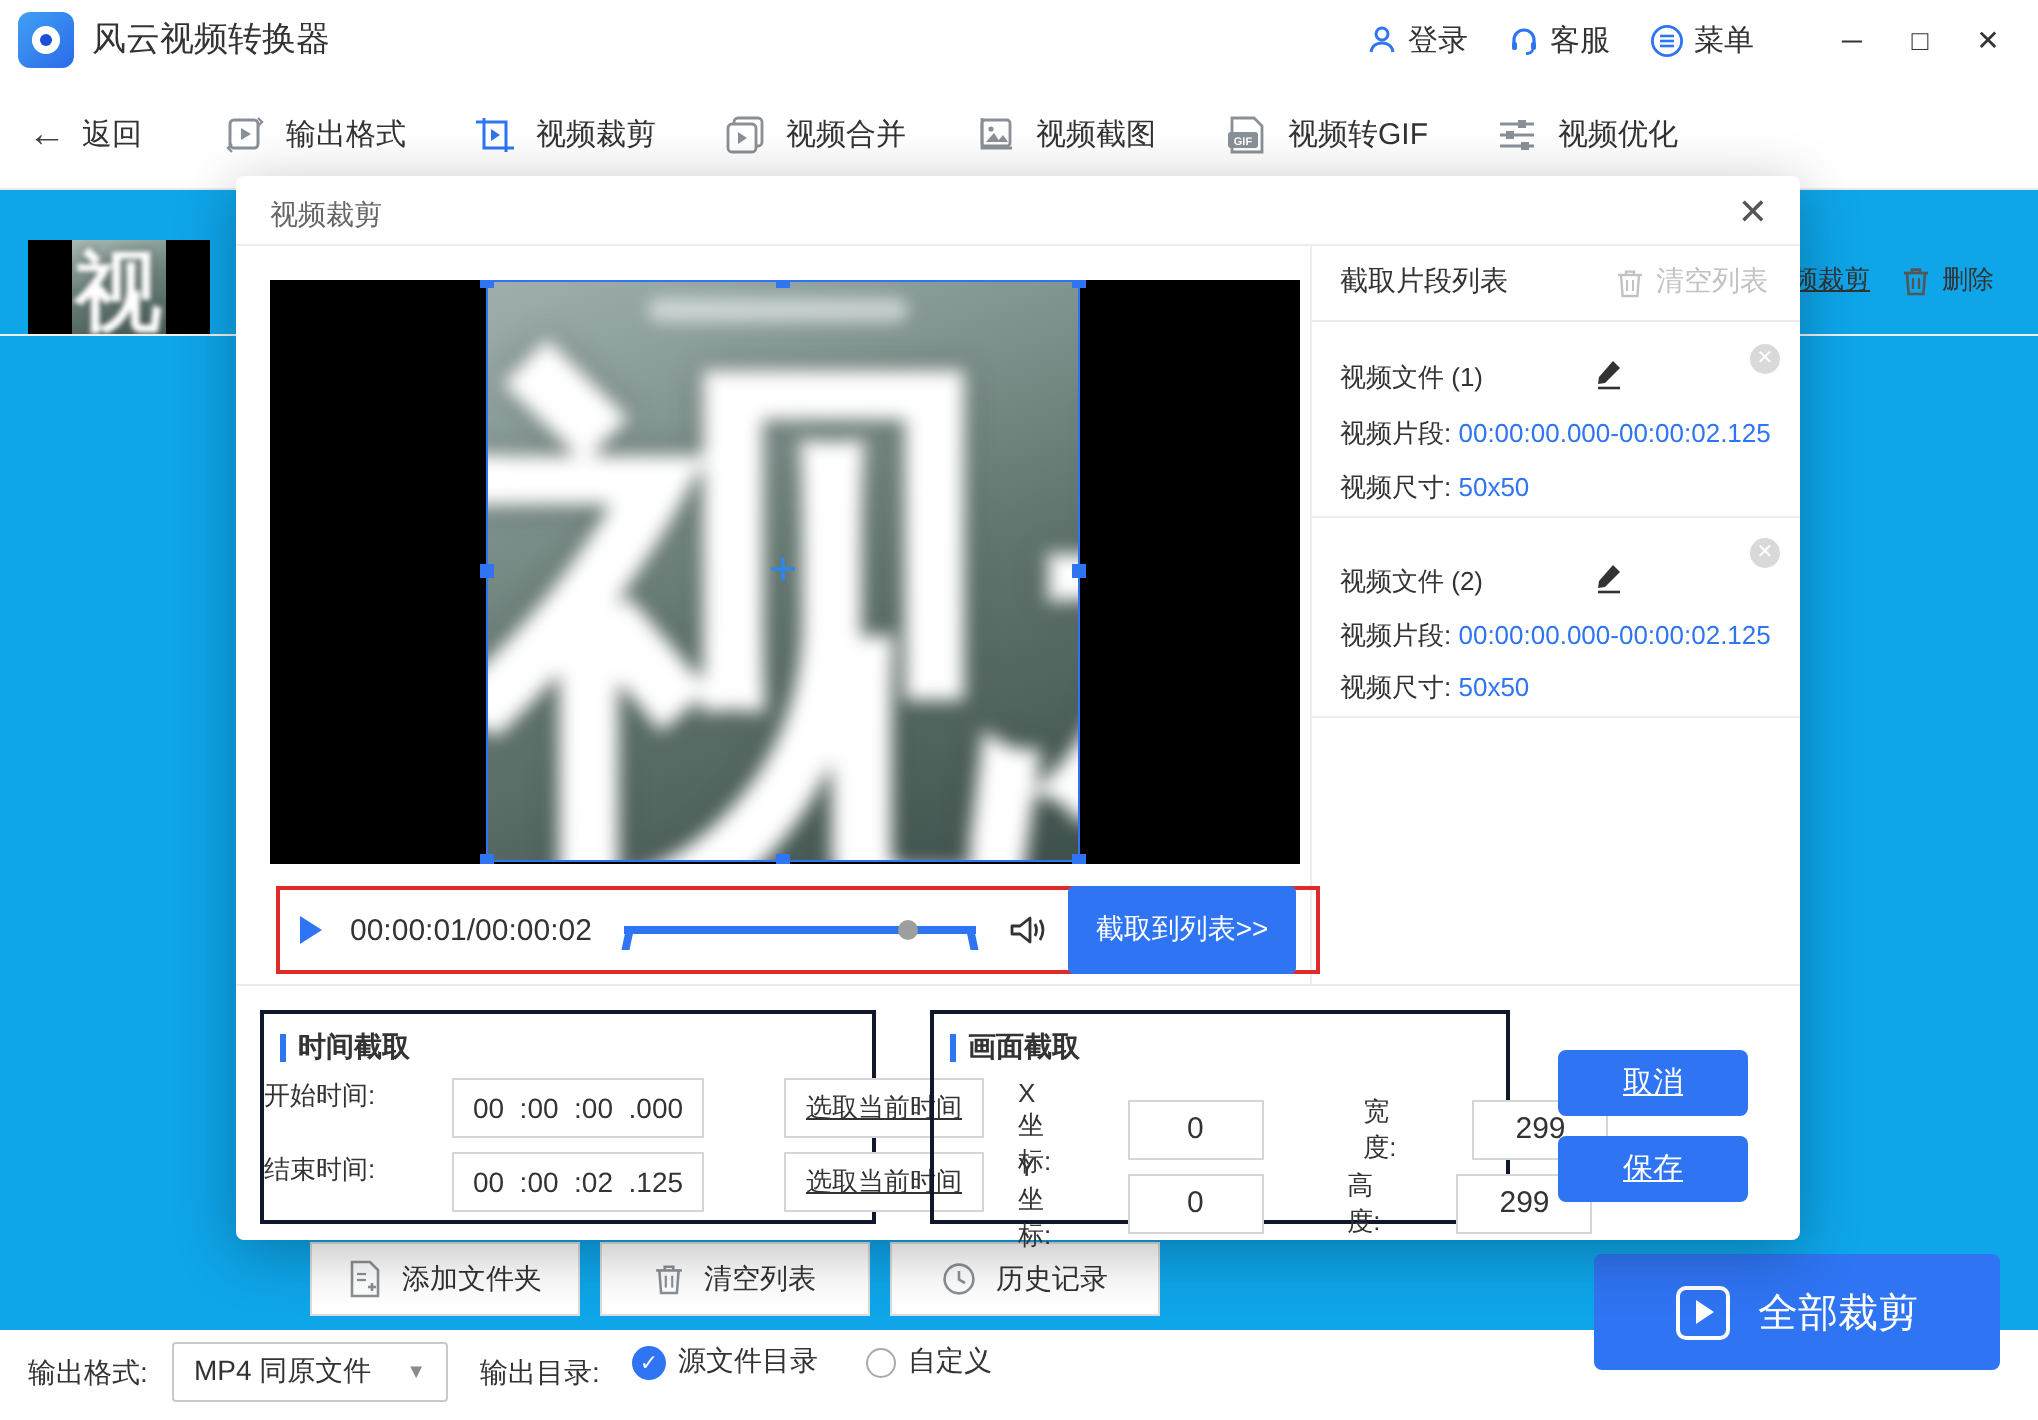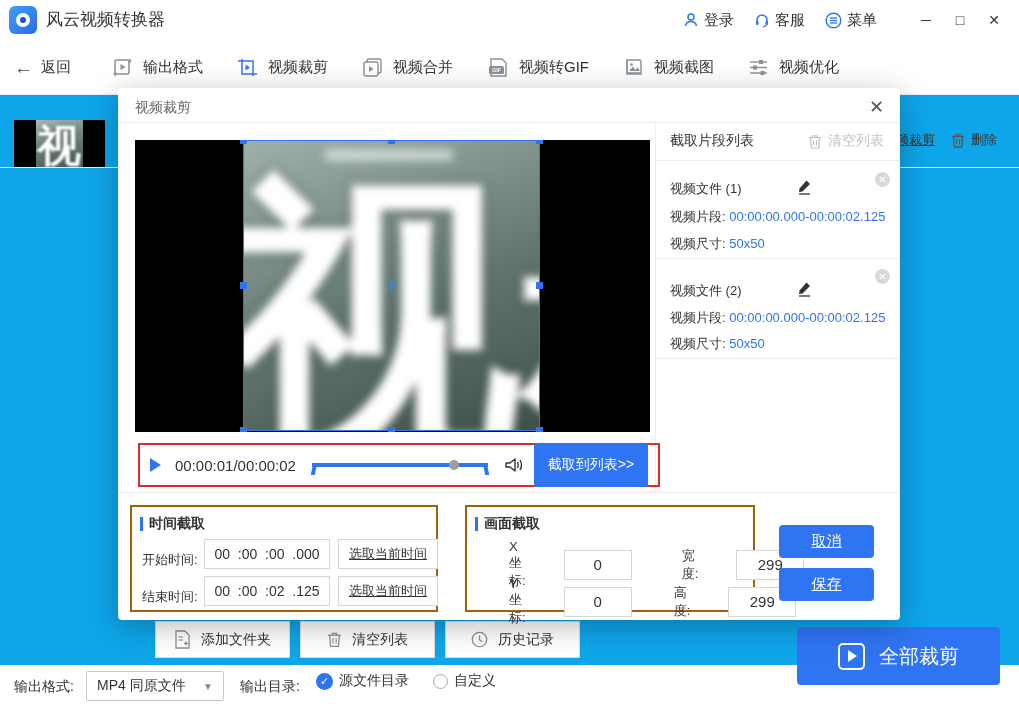--- a/index.html
+++ b/index.html
@@ -104,27 +104,27 @@
                font-size:14px; color:#c2c2c2; cursor:pointer; }
   .seg-div { position:absolute; left:537px; right:0; height:1px; background:#ededed; }
   .seg-name { position:absolute; left:552px; font-size:13px; color:#333; }
   .seg-row { position:absolute; left:552px; font-size:13px; color:#333; white-space:nowrap; }
   .seg-row b { font-weight:normal; color:#2e74f3; }
   .pencil { position:absolute; left:678px; cursor:pointer; }
   .seg-x { position:absolute; right:10px; width:15px; height:15px; border-radius:50%; background:#d9d9d9; color:#fff;
            font-size:10px; display:flex; align-items:center; justify-content:center; cursor:pointer; }
 
   
-  .sec { position:absolute; border:2px solid #a16207;padding-left:20px; }
+  .sec { position:absolute; border:2px solid #0f172a;padding-left:20px; }
   .sec-time { left:12px; top:417px; width:308px; height:107px; }
   .sec-frame { left:347px; top:417px; width:290px; height:107px; }
   .sec-title { position:absolute; left:8px; top:8px; display:flex; align-items:center; gap:6px;
                font-size:14px; font-weight:bold; color:#333; }
   .sec-bar { width:3px; height:14px; background:#2e74f3; }
-  .t-row { position:absolute; left:10px; display:flex; align-items:flex-end; }
+  .t-row { position:absolute; left:0; display:flex; align-items:flex-start;gap:32px; }
   .t-label { font-size:13px; color:#333; width:62px; }
   .t-input { width:126px; height:30px; border:1px solid #d6d6d6; background:#fff; text-align:center;
              font-size:14px; color:#333; font-family:"Liberation Sans",sans-serif; }
   .pick-btn { margin-left:8px; width:100px; height:30px; border:1px solid #d6d6d6; background:#fff;
               font-size:13px; color:#333; text-decoration:underline; cursor:pointer;
               display:flex; align-items:center; justify-content:center; font-family:"Liberation Sans",sans-serif; }
   .f-row { position:absolute; display:flex; align-items:center;gap:32px; }
   .f-label { font-size:13px; color:#333; }
   .f-input { width:68px; height:30px; border:1px solid #d6d6d6; background:#fff; text-align:center;
              font-size:15px; color:#333; font-family:"Liberation Sans",sans-serif; }
@@ -217,40 +217,40 @@
               <rect x="5" y="2" width="14" height="14" rx="2" fill="#fff" stroke="#8a9097" stroke-width="1.4"></rect>
               <rect x="2" y="5" width="14" height="14" rx="2" fill="#fff" stroke="#8a9097" stroke-width="1.4"></rect>
               <path d="M7 9 L11.5 12 L7 15 Z" fill="#8a9097"></path>
             </svg>
         </span>
         <span>视频合并</span>
 
       </div>
       <div class="tab">
         <span>
-          <svg width="22" height="21" viewBox="0 0 22 21">
-              <path d="M4 2 H15 L19 6 V19 H4 Z" fill="none" stroke="#8a9097" stroke-width="1.4"></path>
-              <rect x="2" y="9" width="15" height="8" rx="1.5" fill="#8a9097"></rect>
-              <text x="9.5" y="15.3" font-size="5.5" fill="#fff" text-anchor="middle" font-family="Liberation Sans,sans-serif" font-weight="bold">GIF</text>
-            </svg>
-        </span>
-        <span>视频转GIF</span>
-
-      </div>
-      <div class="tab">
-        <span>
           <svg width="21" height="21" viewBox="0 0 21 21">
               <path d="M4 2 V17 H19" fill="none" stroke="#8a9097" stroke-width="1.4"></path>
               <rect x="4" y="3" width="14" height="13" rx="1.5" fill="none" stroke="#8a9097" stroke-width="1.4"></rect>
               <circle cx="8.5" cy="7.5" r="1.3" fill="#8a9097"></circle>
               <path d="M6 14 L10 9.5 L13 14 Z" fill="#8a9097"></path>
               <path d="M11.5 14 L14.5 10.5 L17 14 Z" fill="#8a9097"></path>
             </svg>
         </span>
         <span>视频截图</span>
+
+      </div>
+      <div class="tab">
+        <span>
+          <svg width="22" height="21" viewBox="0 0 22 21">
+              <path d="M4 2 H15 L19 6 V19 H4 Z" fill="none" stroke="#8a9097" stroke-width="1.4"></path>
+              <rect x="2" y="9" width="15" height="8" rx="1.5" fill="#8a9097"></rect>
+              <text x="9.5" y="15.3" font-size="5.5" fill="#fff" text-anchor="middle" font-family="Liberation Sans,sans-serif" font-weight="bold">GIF</text>
+            </svg>
+        </span>
+        <span>视频转GIF</span>
 
       </div>
       <div class="tab">
         <span>
           <svg width="21" height="21" viewBox="0 0 21 21">
               <line x1="2" y1="5" x2="19" y2="5" stroke="#8a9097" stroke-width="1.4"></line>
               <rect x="11" y="3" width="4" height="4" fill="#8a9097"></rect>
               <line x1="2" y1="10.5" x2="19" y2="10.5" stroke="#8a9097" stroke-width="1.4"></line>
               <rect x="5" y="8.5" width="4" height="4" fill="#8a9097"></rect>
               <line x1="2" y1="16" x2="19" y2="16" stroke="#8a9097" stroke-width="1.4"></line>

